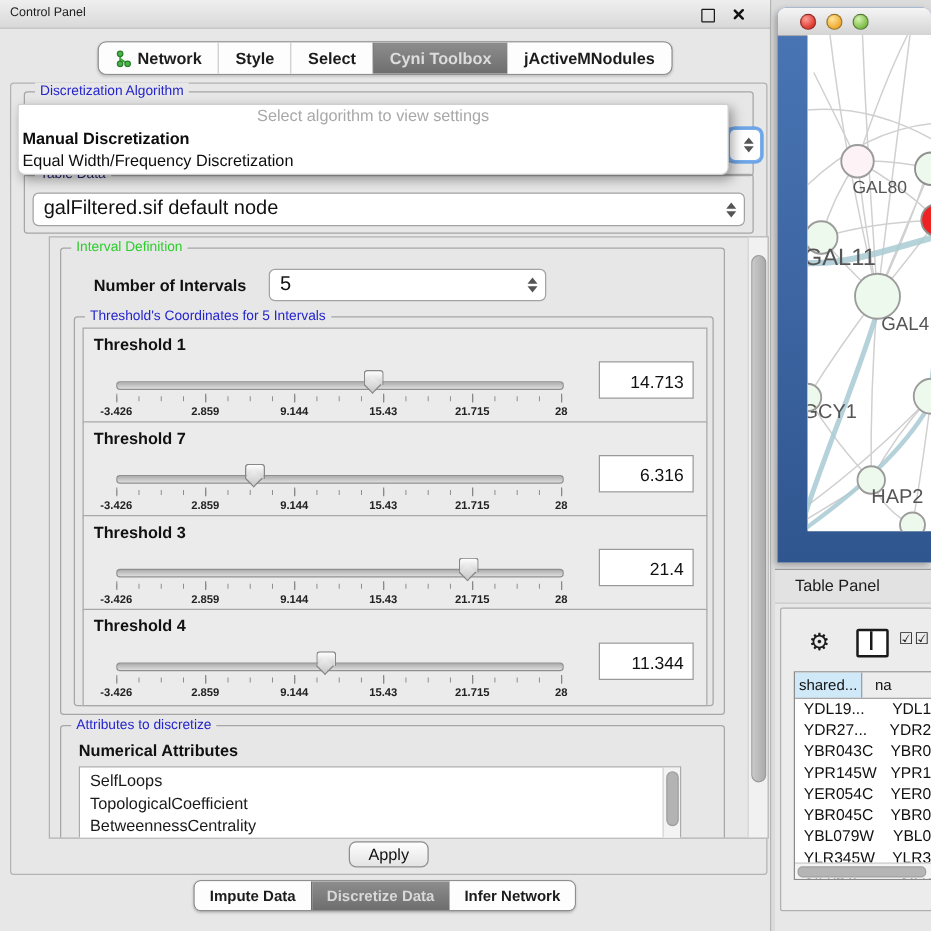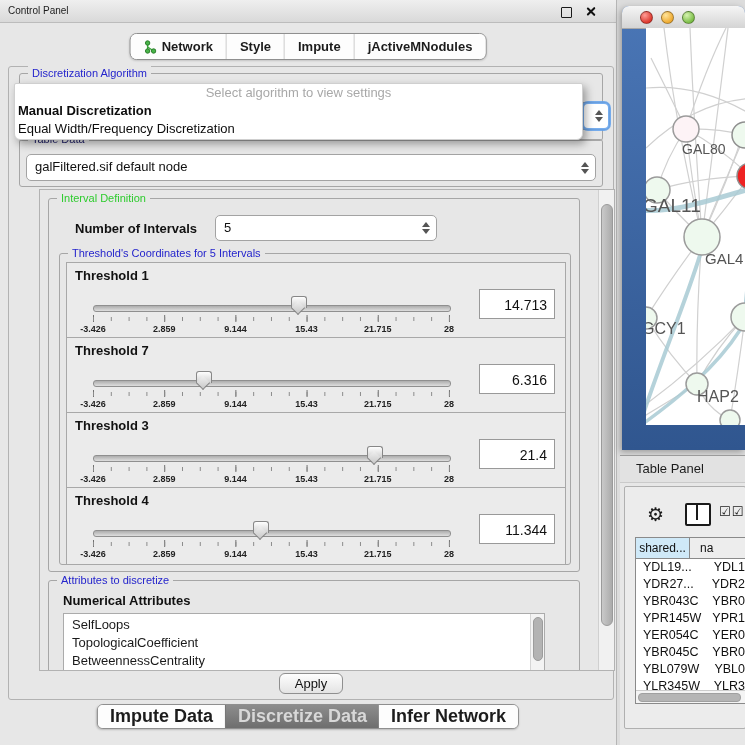--- a/index.html
+++ b/index.html
@@ -13,30 +13,30 @@
   .float-ic{position:absolute;right:44px;top:7px;width:9px;height:9px;border:1.5px solid #1a1a1a;border-radius:1px;cursor:pointer;}
   .close-ic{position:absolute;right:20px;top:6px;width:11px;height:11px;cursor:pointer;}
   .close-ic::before,.close-ic::after{content:"";position:absolute;left:5px;top:0;width:2.4px;height:11px;background:#111;border-radius:1px;}
   .close-ic::before{transform:rotate(45deg);} .close-ic::after{transform:rotate(-45deg);}
 
   
   .tabbar{position:absolute;top:33px;left:50%;transform:translateX(-50%);display:flex;height:25px;border:1px solid #8f8f8f;border-radius:7px;overflow:hidden;background:#fdfdfd;box-shadow:0 1px 2px rgba(0,0,0,.15);}
   .tab{display:flex;align-items:center;gap:5px;padding:0 13px;font-size:13px;font-weight:bold;color:#1c1c1c;background:#fdfdfd;border-left:1px solid #cdcdcd;cursor:pointer;white-space:nowrap;}
   .tab:first-child{border-left:none;}
   .tab.selected{background:linear-gradient(#8d8d8d,#6e6e6e);color:#dcdcdc;border-left-color:#6e6e6e;}
-  .tab.selected + .tab{border-left:none;font-family:Liberation Serif, serif;}
+  .tab.selected + .tab{border-left:none;}
 
   
   .main-panel{position:absolute;left:8px;top:66px;width:604px;height:632px;border:1px solid #b2b2b2;border-radius:3px;background:#e7e7e7;}
 
   .fieldset{position:absolute;border:1px solid #a6a6a6;border-radius:3px;}
   .legend{position:absolute;top:-8px;left:8px;background:#e7e7e7;padding:0 4px;font-size:11px;line-height:15px;white-space:nowrap;}
   .leg-blue{color:#2424cc;} .leg-green{color:#2ecc2e;} .leg-navy{color:#1f1f66;}
 
-  .combo{position:absolute;background:#fff;border:1px solid #a3a3a3;border-radius:5px;font-size:13px;color:#111;}
+  .combo{position:absolute;background:#fff;border:1px solid #a3a3a3;border-radius:5px;font-size:16px;color:#111;}
   .combo .ctext{position:absolute;left:8px;top:0;line-height:24px;white-space:nowrap;}
   .spinner{position:absolute;right:6px;top:50%;transform:translateY(-50%);display:flex;flex-direction:column;gap:2px;align-items:center;}
   .spinner .up{width:0;height:0;border-left:4px solid transparent;border-right:4px solid transparent;border-bottom:5px solid #555;}
   .spinner .dn{width:0;height:0;border-left:4px solid transparent;border-right:4px solid transparent;border-top:5px solid #555;}
   .focus-ring{position:absolute;right:1px;top:1px;bottom:1px;width:24px;border-radius:4px;box-shadow:0 0 0 3px rgba(96,160,235,.85);}
 
   .fs-algo{left:10px;top:6px;width:582px;height:66px;}
   .algo-combo{left:16px;top:28px;width:572px;height:26px;}
 
   
@@ -73,21 +73,21 @@
   .fs-attr{left:8px;top:390px;width:530px;height:120px;}
   .na-label{position:absolute;left:14px;top:12px;font-size:13px;font-weight:bold;color:#111;}
   .attr-list{position:absolute;left:14px;top:32px;width:480px;height:84px;background:#fff;border:1px solid #ababab;overflow:hidden;}
   .attr-item{font-size:13px;color:#1a1a1a;line-height:18px;padding-left:8px;white-space:nowrap;}
   .attr-list .sb{position:absolute;right:0;top:0;bottom:0;width:13px;background:#f3f3f3;border-left:1px solid #d5d5d5;}
   .attr-list .sb .thumb{position:absolute;left:2px;top:3px;width:8px;height:42px;background:#b3b3b3;border:1px solid #9c9c9c;border-radius:5px;}
 
   .apply-btn{position:absolute;left:50%;transform:translateX(-50%);top:606px;width:64px;height:21px;background:linear-gradient(#fefefe,#e3e3e3);border:1px solid #8f8f8f;border-radius:6px;font-size:13px;color:#111;font-family:"Liberation Sans",sans-serif;cursor:pointer;line-height:18px;}
 
   .bottom-tabbar{position:absolute;top:704px;left:50%;transform:translateX(-50%);display:flex;height:23px;border:1px solid #8f8f8f;border-radius:6px;overflow:hidden;background:#fdfdfd;box-shadow:0 1px 2px rgba(0,0,0,.2);}
-  .btab{display:flex;align-items:center;padding:0 12px;font-size:18px;font-weight:bold;color:#1c1c1c;background:#fdfdfd;border-left:1px solid #cdcdcd;cursor:pointer;white-space:nowrap;}
+  .btab{display:flex;align-items:center;padding:0 12px;font-size:12px;font-weight:bold;color:#1c1c1c;background:#fdfdfd;border-left:1px solid #cdcdcd;cursor:pointer;white-space:nowrap;}
   .btab:first-child{border-left:none;}
   .btab.selected{background:linear-gradient(#8d8d8d,#6e6e6e);color:#d8d8d8;border-left-color:#6e6e6e;}
   .btab.selected + .btab{border-left:none;}
 
   
   .net-window{position:absolute;left:622px;top:6px;width:123px;height:444px;background:linear-gradient(180deg,#4a76b6,#30568f);border-radius:7px 7px 0 0;box-shadow:-2px 2px 6px rgba(0,0,0,.3);}
   .mac-titlebar{position:absolute;left:0;top:0;right:0;height:22px;background:linear-gradient(#f5f5f5,#d4d4d4);border-radius:7px 7px 0 0;border-bottom:1px solid #a8a8a8;display:flex;align-items:center;padding-left:18px;gap:8px;}
   .light{width:13px;height:13px;border-radius:50%;border:1px solid rgba(0,0,0,.35);box-sizing:border-box;cursor:pointer;}
   .light.red{background:radial-gradient(circle at 35% 30%,#ff9d96,#dd3a30 70%);}
   .light.yellow{background:radial-gradient(circle at 35% 30%,#ffe49a,#efab32 70%);}
@@ -136,21 +136,24 @@
           <circle cx="4" cy="3" r="2.2" fill="#49b549" stroke="#2c7d2c"></circle>
           <circle cx="4" cy="11" r="2.2" fill="#49b549" stroke="#2c7d2c"></circle>
           <circle cx="10" cy="11" r="2.2" fill="#49b549" stroke="#2c7d2c"></circle>
         </svg>
         <span>Network</span>
       </div>
       <div class="tab">
           <span>Style</span>
         </div>
       <div class="tab">
-          <span>Impute</span>
+          <span>Select</span>
+        </div>
+      <div class="tab selected">
+          <span>Cyni Toolbox</span>
         </div>
       <div class="tab">
           <span>jActiveMNodules</span>
         </div>
     </div>
 
     <div class="main-panel">
 
       <div class="fieldset fs-algo">
         <span class="legend leg-blue">Discretization Algorithm</span>

